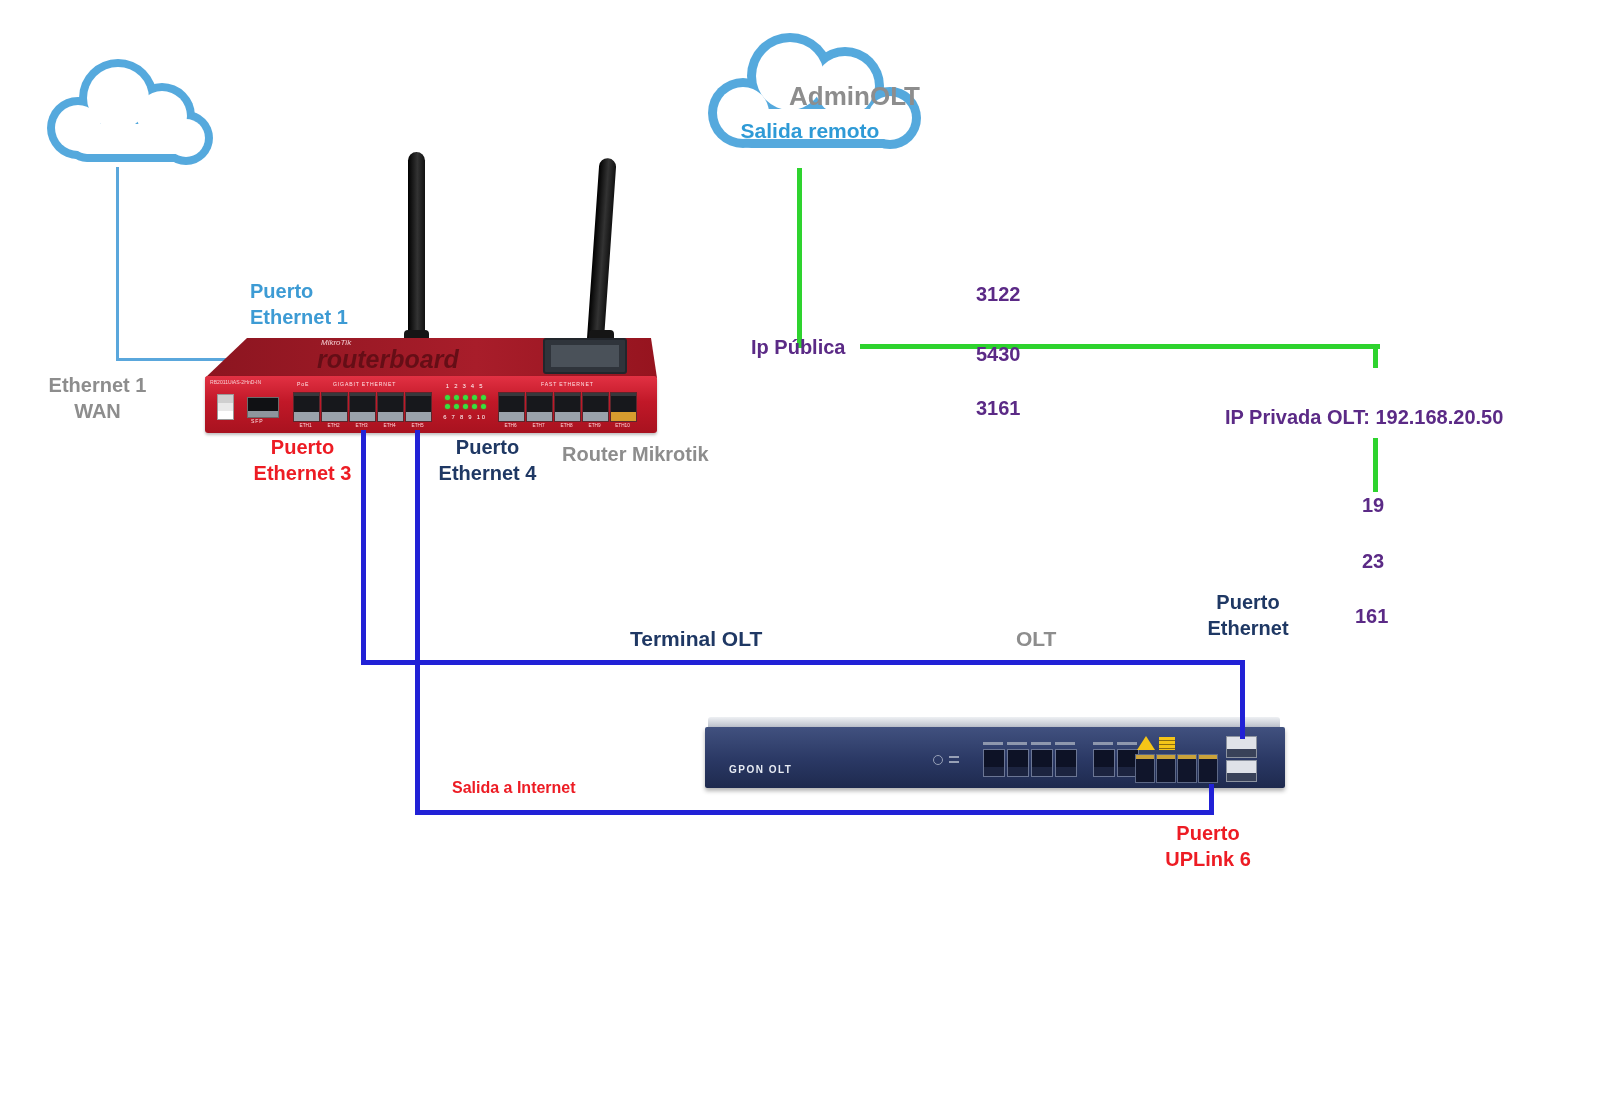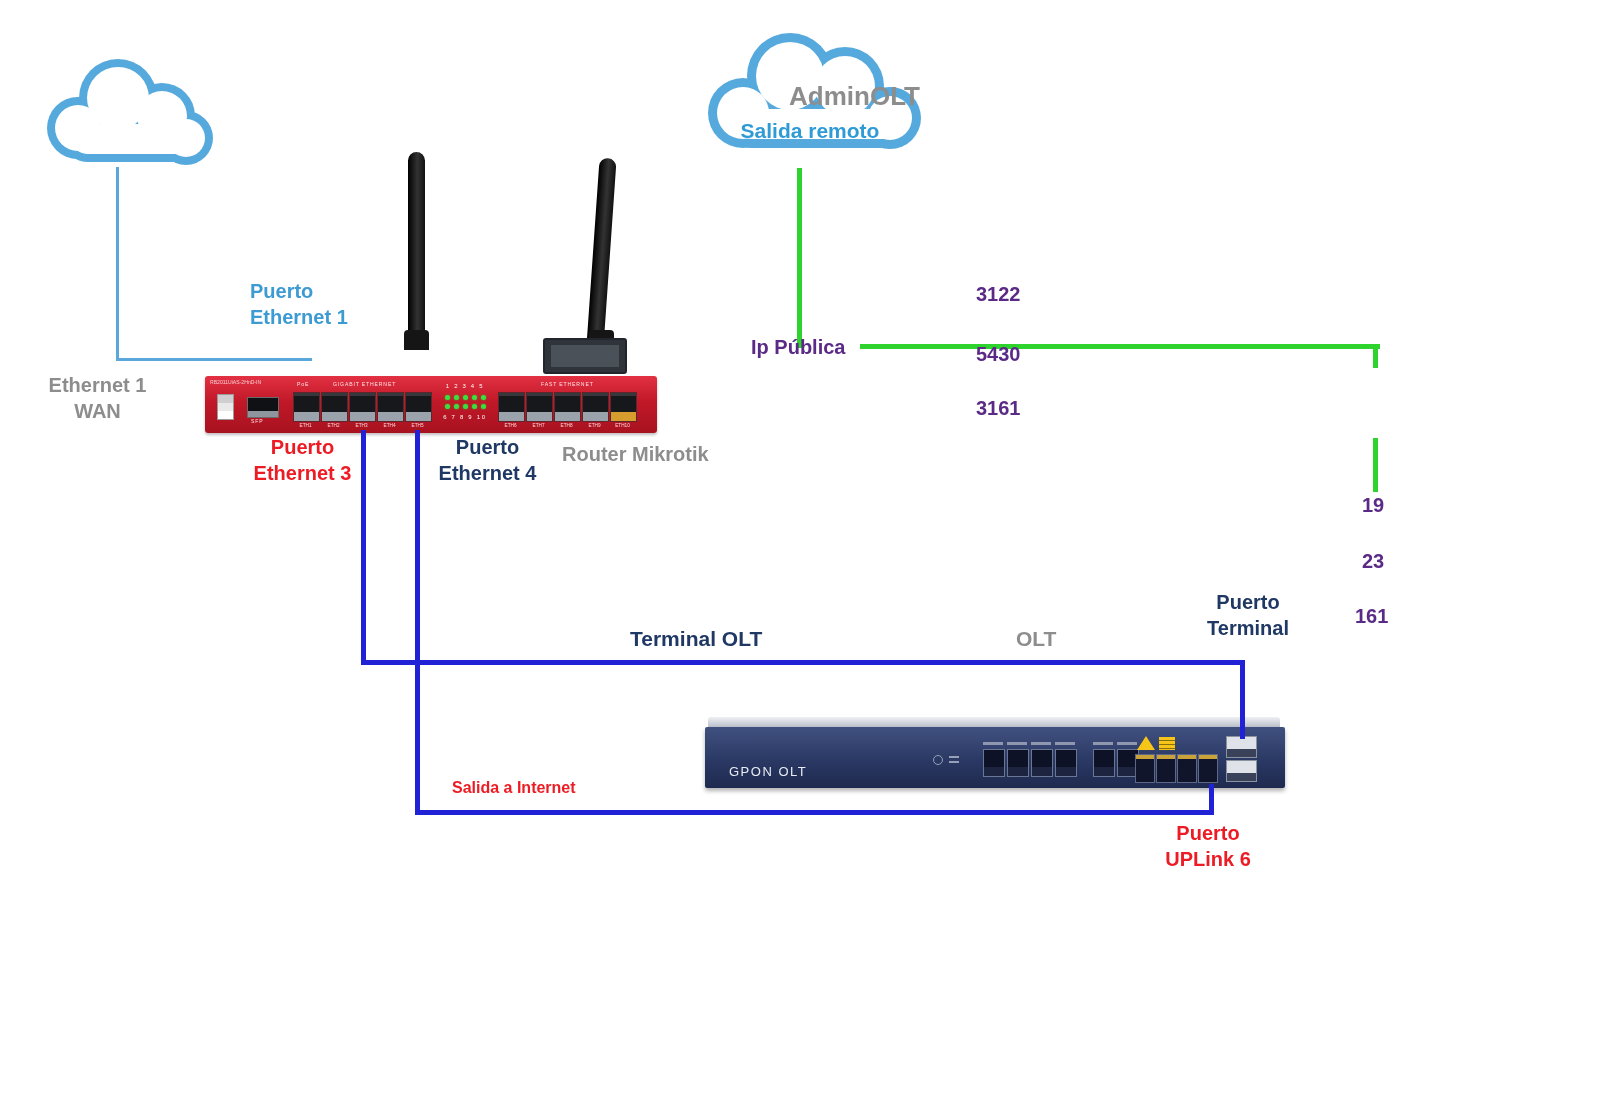--- a/index.html
+++ b/index.html
@@ -50,21 +50,21 @@
            transform:scale(.85);transform-origin:center top;white-space:nowrap;}
   .dotrow{position:absolute;width:60px;display:flex;justify-content:center;gap:4px;}
   .dotrow span{width:5px;height:5px;border-radius:50%;background:#39e03e;box-shadow:0 0 2px #2dc432;}
 
   
   .olt-topstrip{position:absolute;left:708px;top:717px;width:572px;height:11px;
                 background:linear-gradient(#eef0f3,#b6bcc8);border-radius:3px 3px 0 0;}
   .olt-body{position:absolute;left:705px;top:727px;width:580px;height:61px;
             background:linear-gradient(#41517f,#2a3864 55%,#1e2a4e);border-radius:2px;
             box-shadow:0 3px 4px rgba(0,0,0,.3);}
-  .olt-name{position:absolute;left:24px;top:37px;font-size:13px;font-weight:normal;color:#e8ecf4;letter-spacing:1.5px;}
+  .olt-name{position:absolute;left:24px;top:37px;font-size:10px;font-weight:bold;color:#e8ecf4;letter-spacing:1.5px;}
   .olt-mini-circle{position:absolute;left:228px;top:28px;width:8px;height:8px;border:1px solid #97a0b6;border-radius:50%;}
   .olt-dash{position:absolute;height:2px;background:#97a0b6;}
   .osfp{position:absolute;top:22px;width:20px;height:26px;background:#0d1226;border:1px solid #6b7694;
         box-shadow:inset 0 -9px 0 #1c2440;}
   .osfp-lbl{position:absolute;top:15px;width:20px;height:3px;background:#8e97ad;}
   .tri{position:absolute;width:0;height:0;border-left:9px solid transparent;border-right:9px solid transparent;
        border-bottom:14px solid #f5c518;}
   .ycard{position:absolute;width:16px;height:13px;
          background:repeating-linear-gradient(#f5c518 0 3px,#8a6d10 3px 4px);}
   .oeth{position:absolute;top:27px;width:18px;height:27px;background:#10152b;border:1px solid #5d6886;
@@ -123,20 +123,24 @@
   <div class="line green" style="left:797px;top:168px;width:5px;height:180px;"></div>
   <div class="line green" style="left:860px;top:344px;width:520px;height:5px;"></div>
   <div class="line green" style="left:1373px;top:344px;width:5px;height:24px;"></div>
   <div class="line green" style="left:1373px;top:438px;width:5px;height:54px;"></div>
 
   <div class="antenna" style="left:408px;top:152px;height:196px;"></div>
   <div class="antenna-base" style="left:404px;top:330px;"></div>
   <div class="antenna" style="left:593px;top:158px;height:190px;transform:rotate(4deg);"></div>
   <div class="antenna-base" style="left:589px;top:330px;"></div>
 
+  <div class="router-top">
+    <span class="brand-wm">MikroTik</span>
+    <span class="board-wm">routerboard</span>
+  </div>
   <div class="lcd">
       <div class="lcd-inner"></div>
     </div>
 
   <div class="router-front">
     <span class="model-txt">RB2011UiAS-2HnD-IN</span>
     <div class="usb"></div>
     <div class="sfp"></div>
     <span class="tiny-w" style="left:46px;top:43px;">SFP</span>
     <span class="tiny-w" style="left:92px;top:6px;">PoE</span>
@@ -256,34 +260,37 @@
   <div class="lbl c-purple" style="left:976px;top:281px;font-size:20px;">
     <span>3122</span>
   </div>
   <div class="lbl c-purple" style="left:976px;top:341px;font-size:20px;">
     <span>5430</span>
   </div>
   <div class="lbl c-purple" style="left:976px;top:395px;font-size:20px;">
     <span>3161</span>
   </div>
 
+  <div class="lbl c-purple" style="left:1225px;top:404px;font-size:20px;">
+    <span>IP Privada OLT: 192.168.20.50</span>
+  </div>
 
   <div class="lbl c-purple" style="left:1362px;top:492px;font-size:20px;">
     <span>19</span>
   </div>
   <div class="lbl c-purple" style="left:1362px;top:548px;font-size:20px;">
     <span>23</span>
   </div>
   <div class="lbl c-purple" style="left:1355px;top:603px;font-size:20px;">
     <span>161</span>
   </div>
 
   <div class="lbl c-navy center" style="left:1198px;top:589px;width:100px;font-size:20px;">
     <span>Puerto</span><br>
-    <span>Terminal</span>
+    <span>Ethernet</span>
   </div>
 
   <div class="lbl c-navy" style="left:630px;top:625px;font-size:21px;">
     <span>Terminal OLT</span>
   </div>
 
   <div class="lbl c-gray" style="left:1016px;top:625px;font-size:21px;">
     <span>OLT</span>
   </div>
 

